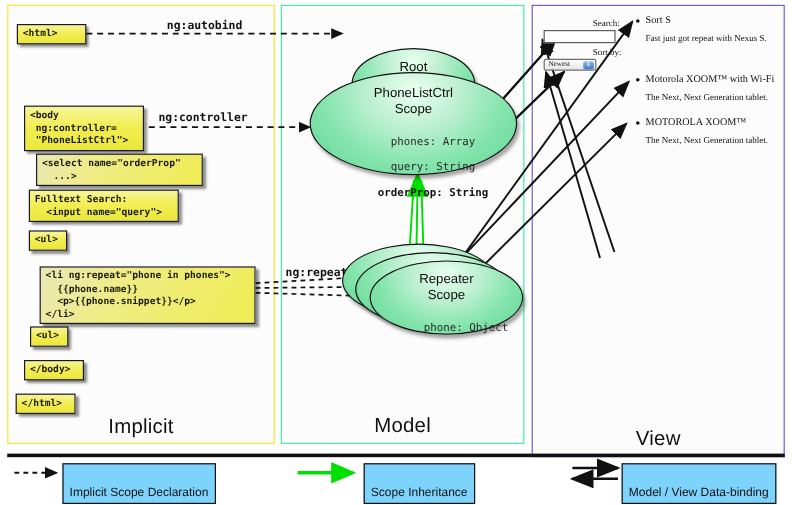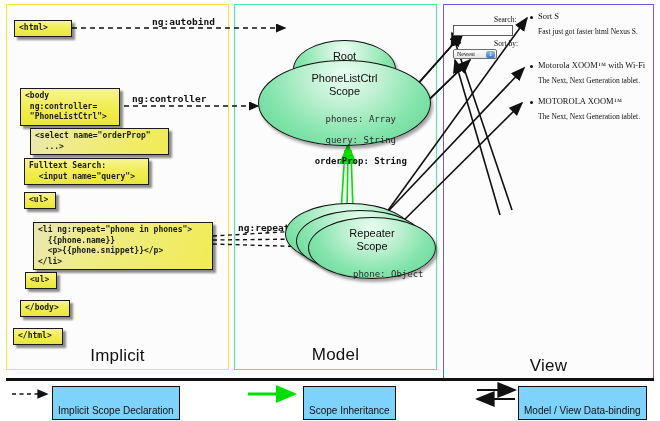--- a/index.html
+++ b/index.html
@@ -205,21 +205,21 @@
   {{phone.name}}
   &lt;p&gt;{{phone.snippet}}&lt;/p&gt;
 &lt;/li&gt;</div>
 
   <div class="codebox" style="left:25px;top:272px;width:32px;">&lt;ul&gt;</div>
 
   <div class="codebox" style="left:20px;top:300px;width:50px;">&lt;/body&gt;</div>
 
   <div class="codebox" style="left:13px;top:328px;width:50px;">&lt;/html&gt;</div>
 
-  <div class="conn-label" style="left:152px;top:16px;">ng:autobind</div>
+  <div class="conn-label" style="left:139px;top:16px;">ng:autobind</div>
   <div class="conn-label" style="left:132px;top:93px;">ng:controller</div>
   <div class="conn-label" style="left:238px;top:222px;">ng:repeat</div>
 
   <div class="ellipse" style="left:293px;top:4px;width:103px;height:59px;margin-top:36px;">
     <div class="etitle" style="top:9px;">Root<br>Scope</div>
   </div>
 
   <div class="ellipse" style="left:258px;top:60px;width:173px;height:86px;">
     <div class="etitle" style="top:11px;">PhoneListCtrl<br>Scope</div>
     <div class="eprops" style="top:42px;">
@@ -242,21 +242,21 @@
   <input class="view-input" style="left: 453px; top: 25px; width: 60px; height: 11px; font-size: 7px; font-family: &quot;Liberation Serif&quot;, serif; padding: 0px 2px;" value="">
 
   <div class="view-label" style="left:453px;top:39px;">Sort by:</div>
   <div class="view-select" style="left:453px;top:49px;width:44px;height:10px;">
     <span>Newest</span>
     <span class="sel-btn">⇕</span>
   </div>
 
   <div class="bullet" style="left:530px;top:16px;"></div>
   <div class="phone-name" style="left:538px;top:11px;">Sort S</div>
-  <div class="phone-snip" style="left:538px;top:27px;">Fast just got faster html Nexus S.</div>
+  <div class="phone-snip" style="left:538px;top:27px;">Fast just got repeat with Nexus S.</div>
 
   <div class="bullet" style="left:530px;top:65px;"></div>
   <div class="phone-name" style="left:538px;top:60px;">Motorola XOOM™  with Wi-Fi</div>
   <div class="phone-snip" style="left:538px;top:76px;">The Next, Next Generation tablet.</div>
 
   <div class="bullet" style="left:530px;top:101px;"></div>
   <div class="phone-name" style="left:538px;top:96px;">MOTOROLA XOOM™</div>
   <div class="phone-snip" style="left:538px;top:112px;">The Next, Next Generation tablet.</div>
 
   <div id="legend-rule"></div>

